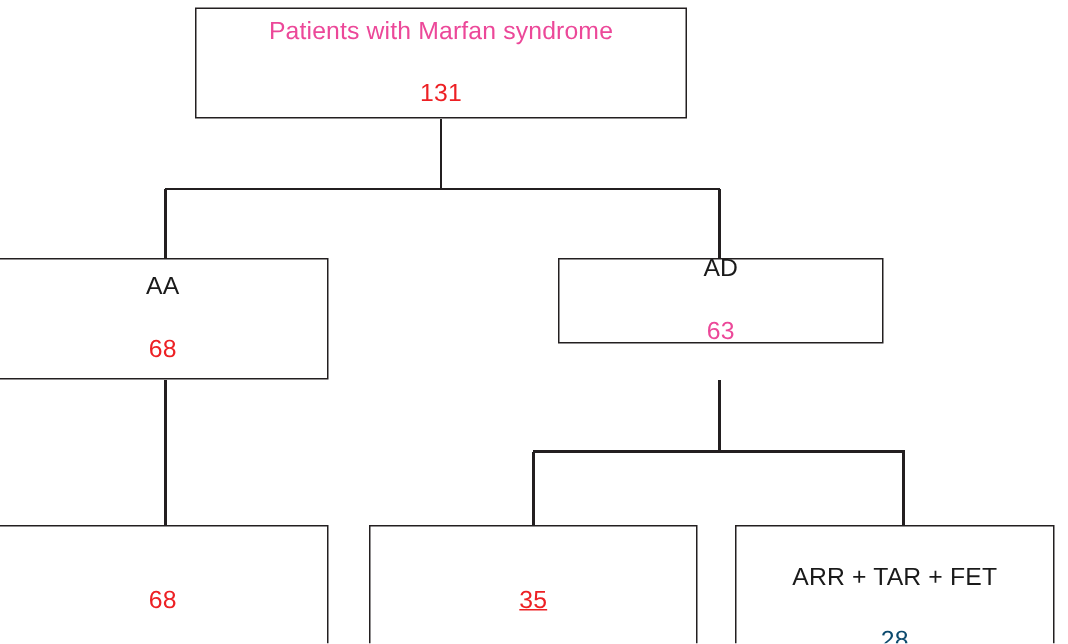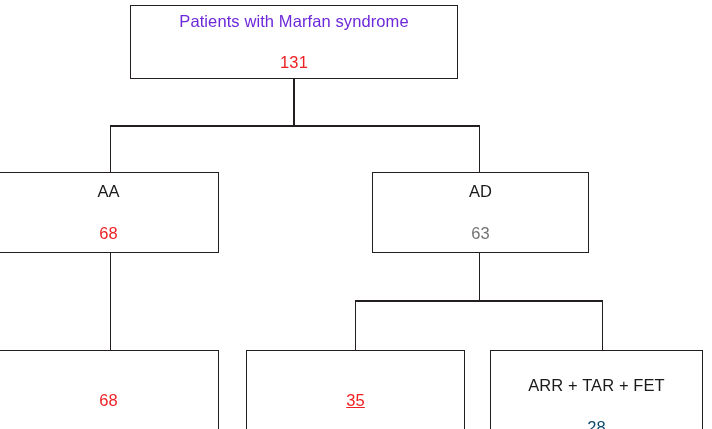--- a/index.html
+++ b/index.html
@@ -43,21 +43,21 @@
   }
   .node-count {
     font-size: 16.5px;
     line-height: 1.28;
     letter-spacing: 0.1px;
     margin-top: 20px;
   }
   
   #node-root      { left: 130px; top: 5px;   width: 328px; height: 74px; }
   #node-aa        { left: -2px;  top: 172px; width: 221px; height: 81px; }
-  #node-ad        { left: 372px; top: 172px; width: 217px; height: 81px; }
+  #node-ad        { left: 372px; top: 172px; width: 217px; height: 57px; }
   #node-aa-arr    { left: -2px;  top: 350px; width: 221px; height: 81px; }
   #node-ad-arr    { left: 246px; top: 350px; width: 219px; height: 81px; }
   #node-arr-tar-fet { left: 490px; top: 350px; width: 213px; height: 81px; }
 </style>
 </head>
 <body>
 
 <div id="diagram-canvas" style="background: rgb(255, 255, 255);">
 
   <svg class="connector-layer" viewBox="0 0 712 429" width="712" height="429" xmlns="http://www.w3.org/2000/svg">
@@ -71,32 +71,32 @@
       <path d="M 110.5 253 L 110.5 350"></path>
 
       <path d="M 479.5 253 L 479.5 301"></path>
       <path d="M 355 301 L 603 301"></path>
       <path d="M 355.5 301 L 355.5 350"></path>
       <path d="M 602.5 301 L 602.5 350"></path>
     </g>
   </svg>
 
   <div class="node-box" id="node-root" style="border-color: rgb(35, 31, 32);">
-    <div class="node-label" style="color: #6d28d9;">Patients with Marfan syndrome</div>
+    <div class="node-label" style="color: #ec4899;">Patients with Marfan syndrome</div>
     <div class="node-count" style="color: rgb(237, 32, 36);">131</div>
   </div>
 
   <div class="node-box" id="node-aa" style="border-color: rgb(35, 31, 32);">
     <div class="node-label" style="color: rgb(26, 26, 26);">AA</div>
     <div class="node-count" style="color: rgb(237, 32, 36);">68</div>
   </div>
 
   <div class="node-box" id="node-ad" style="border-color: rgb(35, 31, 32);">
     <div class="node-label" style="color: rgb(26, 26, 26);">AD</div>
-    <div class="node-count" style="color: #737373; text-align: center;">63</div>
+    <div class="node-count" style="color: #ec4899; text-align: center;">63</div>
   </div>
 
   <div class="node-box" id="node-aa-arr" style="border-color: rgb(35, 31, 32);">
     <div class="node-count" style="color: rgb(237, 32, 36);">68</div>
   </div>
 
   <div class="node-box" id="node-ad-arr" style="border-color: rgb(35, 31, 32);">
     <div class="node-count" style="color: rgb(237, 32, 36); text-decoration: underline;">35</div>
   </div>
 

